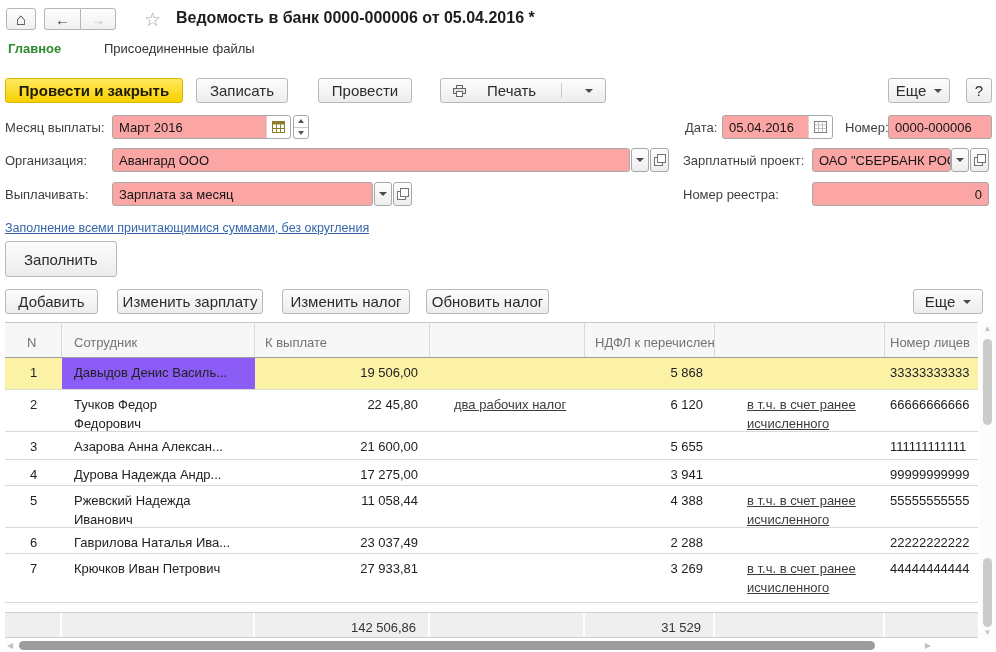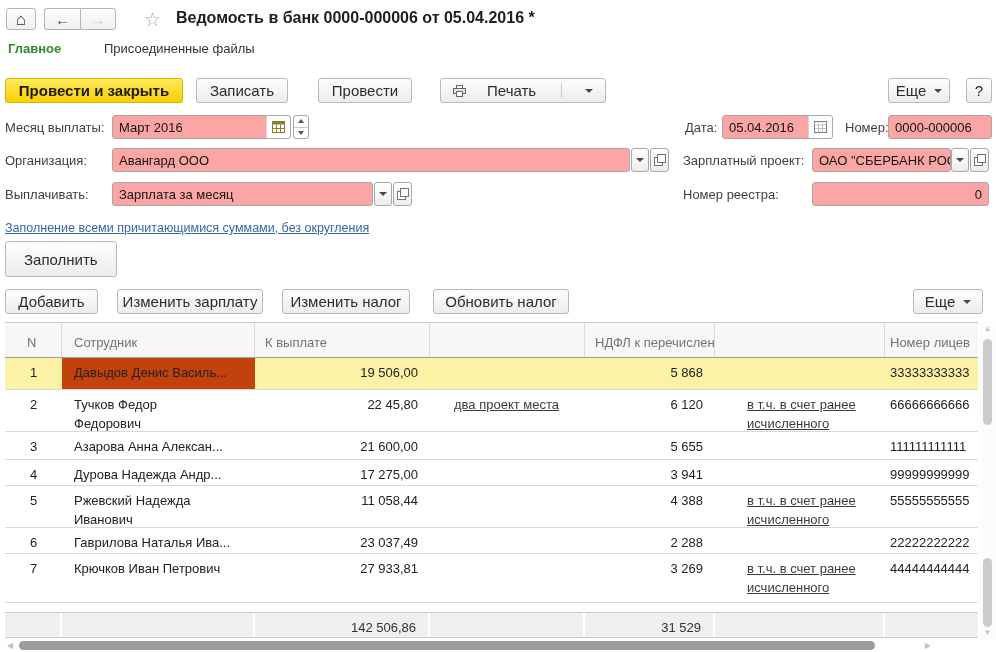--- a/index.html
+++ b/index.html
@@ -52,21 +52,21 @@
   .tri-up { width:0;height:0;border-left:3px solid transparent;border-right:3px solid transparent;border-bottom:4px solid #555; }
   .tri-dn { width:0;height:0;border-left:3px solid transparent;border-right:3px solid transparent;border-top:4px solid #555; }
   .link { color:#3566a9; text-decoration:underline; font-size:12.5px; cursor:pointer; white-space:nowrap; }
 
   
   .tbl { position:absolute; left:5px; top:322px; width:973px; }
   .thead { display:flex; height:36px; border-top:1px solid #c8c8c8; border-bottom:1px solid #9e9e9e; background:#f7f7f7; }
   .thead .cell { color:#737373; font-size:13px; padding-top:10px; border-right:1px solid #dadada; overflow:hidden; white-space:nowrap; }
   .trow { display:flex; border-bottom:1px solid #d9d9d9; background:#fff; }
   .trow.selected { background:#fcf2a6; }
-  .trow.selected .c2 { background:#c2410c; }
+  .trow.selected .c2 { background:#8b5cf6; }
   .cell { flex:none; padding-top:5px; font-size:13px; color:#222; line-height:19px; }
   .c1 { width:57px;  text-align:center; }
   .c2 { width:193px; padding-left:12px; padding-right:18px; }
   .c3 { width:175px; text-align:right; padding-right:12px; }
   .c4 { width:155px; padding-left:24px; }
   .c5 { width:130px; text-align:right; padding-right:12px; }
   .c6 { width:170px; padding-left:32px; padding-right:10px; }
   .c7 { width:93px;  padding-left:5px; overflow:hidden; white-space:nowrap; }
   .cell-link { color:#3c3c3c; text-decoration:underline; cursor:pointer; }
   .name2 { display:block; }
@@ -211,21 +211,21 @@
 <div class="abs field" style="left:812px;top:182px;width:177px;">
   <div class="txt num">0</div>
 </div>
 
 <div class="abs link" style="left:5px;top:221px;">Заполнение всеми причитающимися суммами, без округления</div>
 <div class="abs btn big-btn" style="left:5px;top:241px;">Заполнить</div>
 
 <div class="abs btn" style="left:5px;top:289px;width:93px;">Добавить</div>
 <div class="abs btn" style="left:117px;top:289px;width:146px;">Изменить зарплату</div>
 <div class="abs btn" style="left:282px;top:289px;width:128px;">Изменить налог</div>
-<div class="abs btn" style="left:426px;top:289px;width:136px;margin-left:7px;">Обновить налог</div>
+<div class="abs btn" style="left:426px;top:289px;width:123px;">Обновить налог</div>
 <div class="abs btn" style="left:913px;top:289px;width:70px;">
   <span>Еще</span>
   <span class="caret"></span>
 </div>
 
 <div class="tbl">
   <div class="thead">
     <div class="cell c1" style="text-align:left;padding-left:22px;">N</div>
     <div class="cell c2">Сотрудник</div>
     <div class="cell c3" style="text-align:left;padding-left:10px;">К выплате</div>
@@ -242,21 +242,21 @@
     <div class="cell c4"><span class="cell-link"></span></div>
     <div class="cell c5">5 868</div>
     <div class="cell c6"><span class="cell-link"></span></div>
     <div class="cell c7">33333333333</div>
   </div>
 
   <div class="trow" style="height:42px;">
     <div class="cell c1">2</div>
     <div class="cell c2"><span>Тучков Федор</span><span class="name2">Федорович</span></div>
     <div class="cell c3">22 45,80</div>
-    <div class="cell c4"><span class="cell-link">два проект места</span></div>
+    <div class="cell c4"><span class="cell-link">два рабочих налог</span></div>
     <div class="cell c5">6 120</div>
     <div class="cell c6"><span class="cell-link">в т.ч. в счет ранее исчисленного</span></div>
     <div class="cell c7">66666666666</div>
   </div>
 
   <div class="trow" style="height:28px;">
     <div class="cell c1">3</div>
     <div class="cell c2"><span>Азарова Анна Алексан...</span></div>
     <div class="cell c3">21 600,00</div>
     <div class="cell c4"></div>

